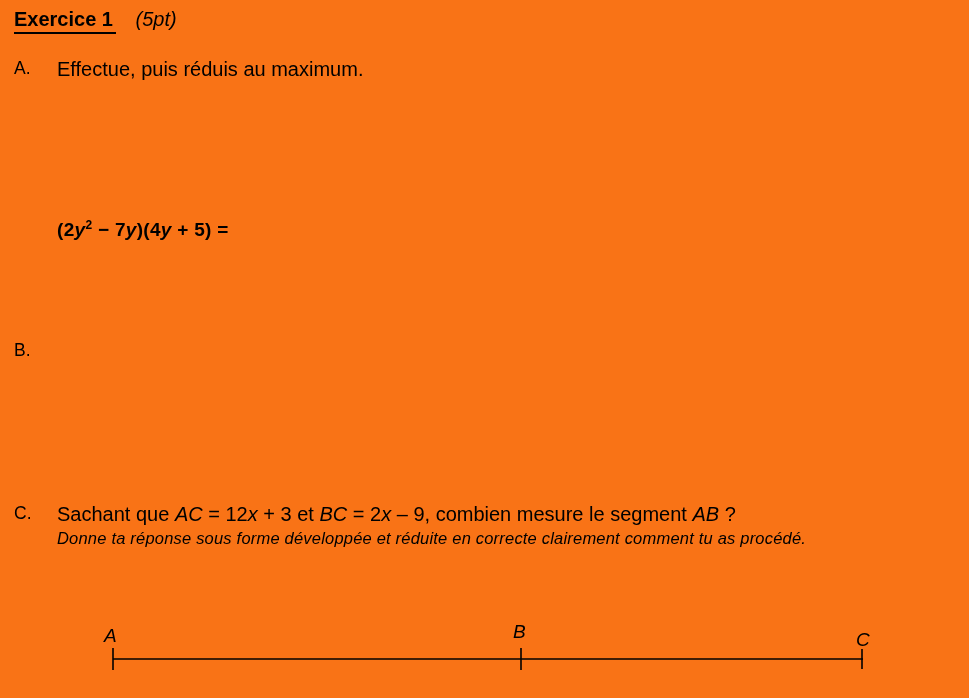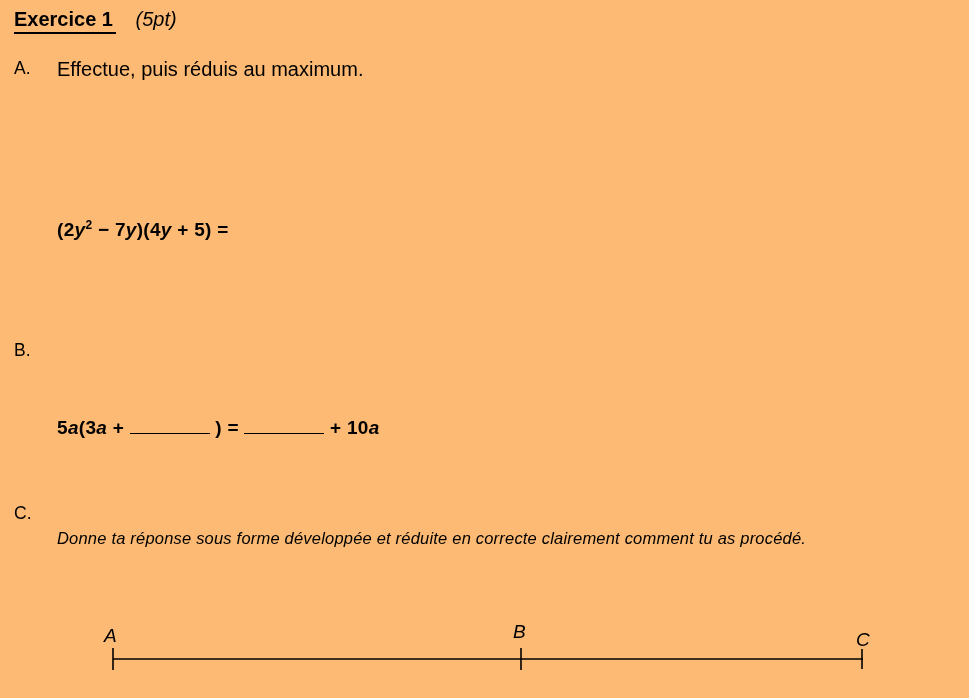--- a/index.html
+++ b/index.html
@@ -70,38 +70,38 @@
   .point-label {
     font-size: 19px;
     font-style: italic;
     line-height: 1;
   }
   #diagram-svg { position: absolute; left: 100px; top: 612px; }
 </style>
 </head>
 <body>
 
-<div id="page" style="background: #fdba74; color: rgb(0, 0, 0); text-align: center;">
+<div id="page" style="background: #f97316; color: rgb(0, 0, 0); text-align: center;">
 
   <div class="abs title-wrap">
     <span class="title-main">Exercice 1</span>
     <span class="title-points">(5pt)</span>
   </div>
 
   <div class="abs part-label" style="top:58px;">A.</div>
   <div class="abs prompt" style="top:58px;">Effectue, puis réduis au maximum.</div>
 
 
   <div class="abs formula" style="left:57px; top:219px;"><span>(2</span><span class="it">y</span><sup>2</sup><span> − 7</span><span class="it">y</span><span>)(4</span><span class="it">y</span><span> + 5) =</span></div>
 
   <div class="abs part-label" style="top:340px;">B.</div>
 
-  <div class="abs formula" style="left:57px; top:414px;"><span>5</span><span class="it">a</span><span>(3</span><span class="it">a</span><span> + </span><span class="blank"></span><span> ) = </span><span class="blank"></span><span> + 10</span><span class="it">a</span></div>
 
   <div class="abs part-label" style="top:503px;">C.</div>
+  <div class="abs prompt" style="top:503px;"><span>Sachant que </span><span class="it">AC</span><span> = 12</span><span class="it">x</span><span> + 3 et </span><span class="it">BC</span><span> = 2</span><span class="it">x</span><span> – 9, combien mesure le segment </span><span class="it">AB</span><span> ?</span></div>
   <div class="abs note" style="top:529px;">Donne ta réponse sous forme développée et réduite en correcte clairement comment tu as procédé.</div>
 
   <svg id="diagram-svg" width="780" height="75" viewBox="0 0 780 75">
     <line x1="13" y1="47" x2="763" y2="47" stroke="#000" stroke-width="1.6"></line>
     <line x1="13" y1="36" x2="13" y2="58" stroke="#000" stroke-width="1.6"></line>
     <line x1="421" y1="36" x2="421" y2="58" stroke="#000" stroke-width="1.6"></line>
     <line x1="762" y1="37" x2="762" y2="57" stroke="#000" stroke-width="1.6"></line>
   </svg>
   <span class="abs point-label" style="left:104px; top:626px;">A</span>
   <span class="abs point-label" style="left:513px; top:622px;">B</span>

